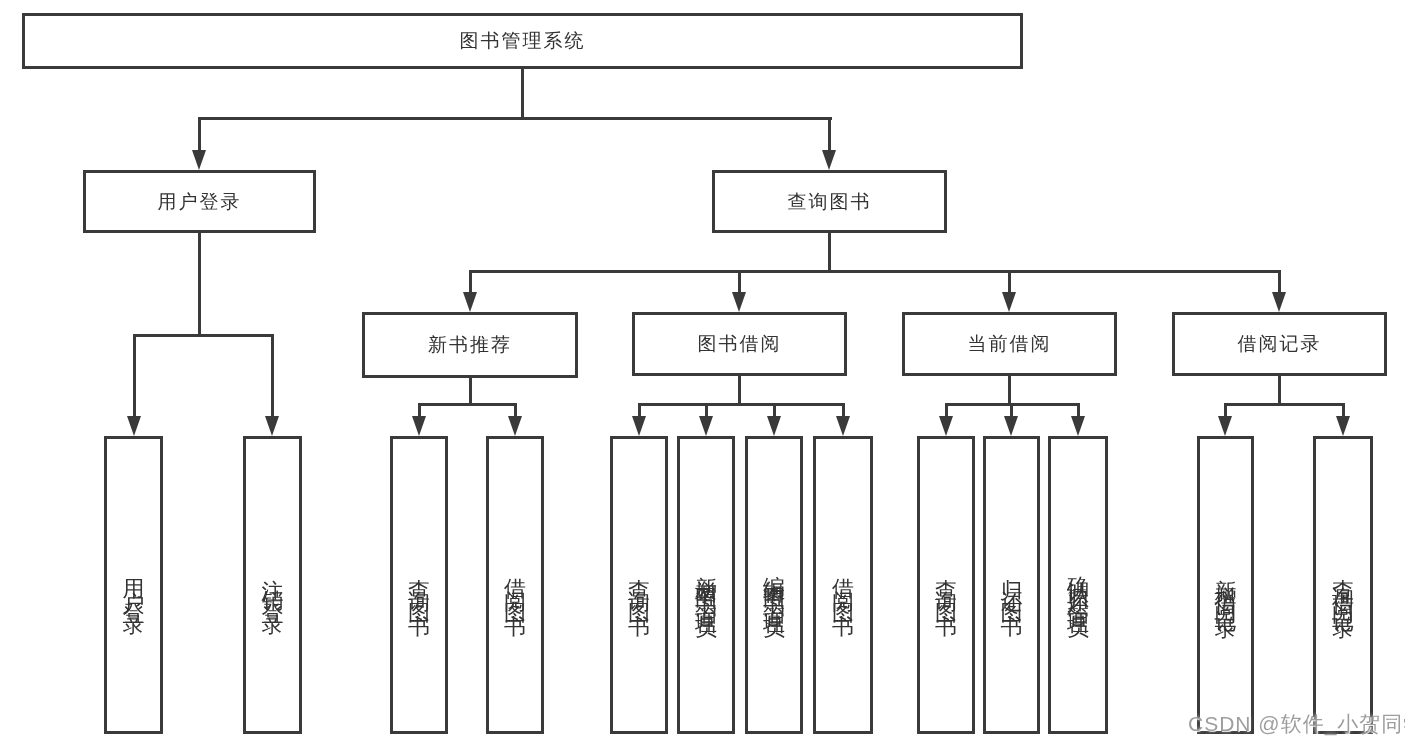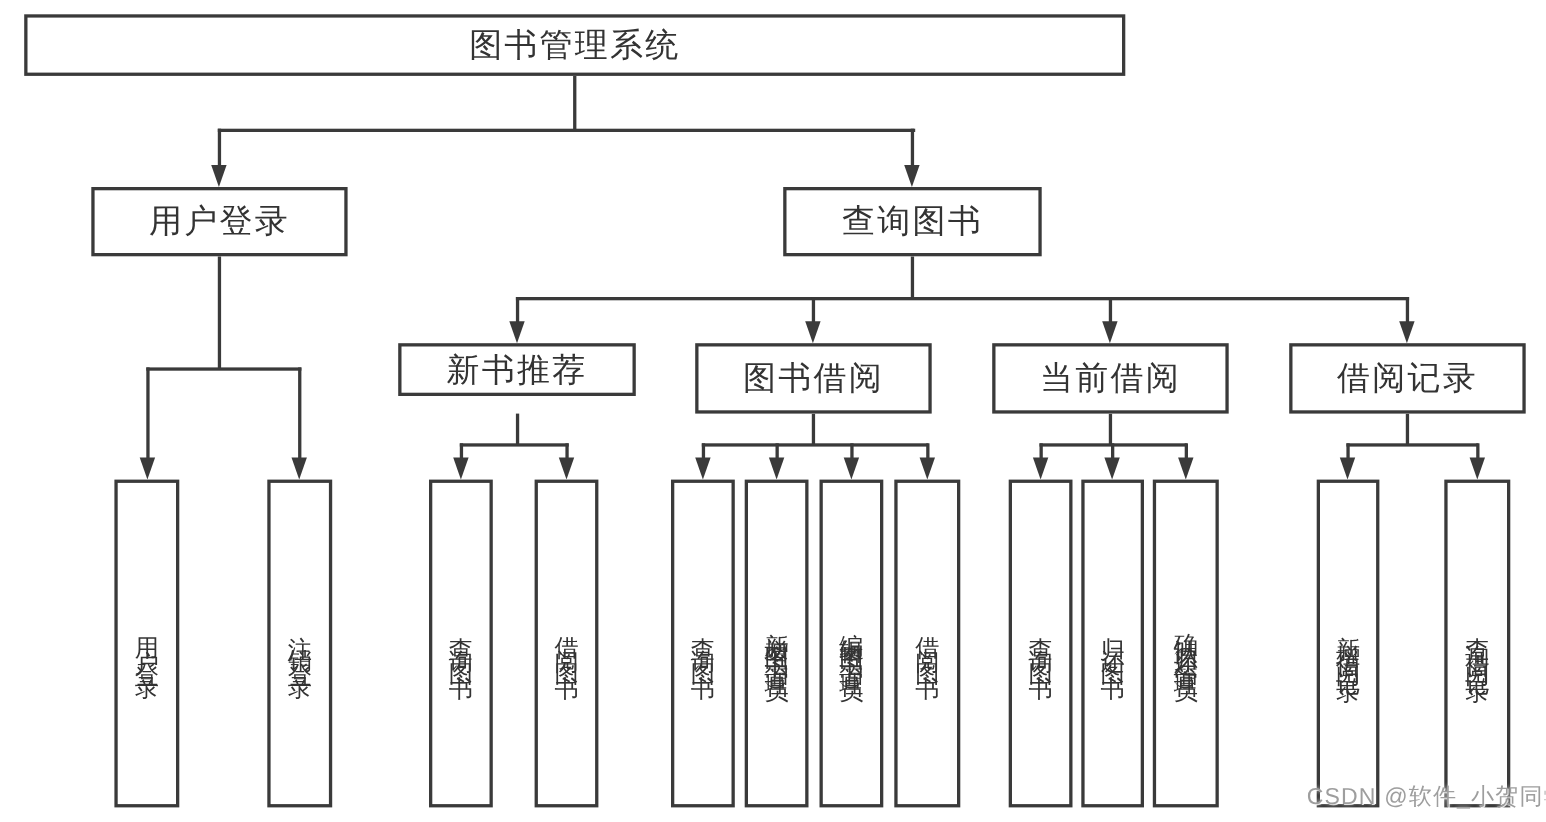--- a/index.html
+++ b/index.html
@@ -5,21 +5,21 @@
   :root { --line:#3a3a3a; --text:#333333; }
   * { box-sizing:border-box; margin:0; padding:0; }
   body { background:#ffffff; font-family:"Liberation Sans", sans-serif; }
   .canvas {
     position:relative; width:1405px; height:747px; background:#ffffff;
     overflow:hidden;
   }
   .node {
     position:absolute; background:#ffffff; border:3px solid var(--line);
     display:flex; align-items:center; justify-content:center;
-    color:var(--text); font-size:30px; letter-spacing:2px; z-index:2;
+    color:var(--text); font-size:19px; letter-spacing:2px; z-index:2;
   }
   .leaf {
     position:absolute; top:436px; height:298px; background:#ffffff;
     border:3px solid var(--line); display:flex; align-items:center;
     justify-content:center; color:var(--text); font-size:22px; z-index:2;
   }
   .leaf span { writing-mode:vertical-rl; text-orientation:mixed; line-height:1; }
   .sp4 span { letter-spacing:12px; }
   .sp6 span { letter-spacing:8px; }
   .sp9 span { letter-spacing:6px; }
@@ -100,21 +100,21 @@
     <span>图书管理系统</span>
   </div>
 
   <div class="node" style="left:83px; top:170px; width:233px; height:63px;">
     <span>用户登录</span>
   </div>
   <div class="node" style="left:712px; top:170px; width:235px; height:63px;">
     <span>查询图书</span>
   </div>
 
-  <div class="node" style="left:362px; top:312px; width:216px; height:48px;">
+  <div class="node" style="left:362px; top:312px; width:216px; height:66px;">
     <span>新书推荐</span>
   </div>
   <div class="node" style="left:902px; top:312px; width:215px; height:64px;">
     <span>当前借阅</span>
   </div>
   <div class="node" style="left:632px; top:312px; width:215px; height:64px;">
     <span>图书借阅</span>
   </div>
   <div class="node" style="left:1172px; top:312px; width:215px; height:64px;">
     <span>借阅记录</span>

